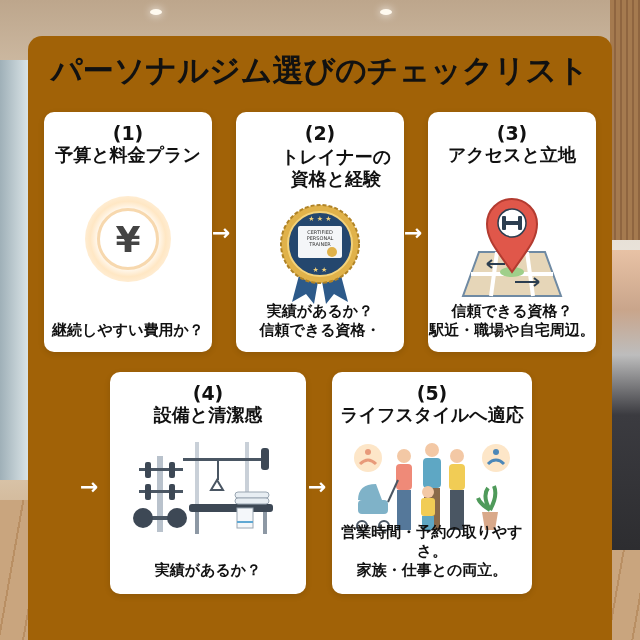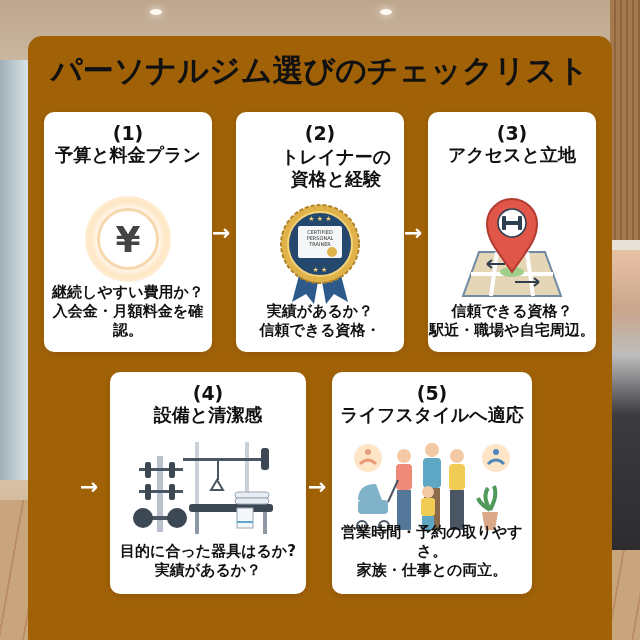--- a/index.html
+++ b/index.html
@@ -60,21 +60,20 @@
   <div class="card c1">
     <div class="num">(1)</div>
     <div class="ttl">予算と料金プラン</div>
     <div class="icon" style="top:84px;">
       <div style="width:86px;height:86px;border-radius:50%;background:radial-gradient(circle,#fff 45%,#ffe7c4 62%,#fff2e0 80%,#fff 100%);display:flex;align-items:center;justify-content:center;">
         <div style="width:56px;height:56px;border-radius:50%;border:3px solid #f7d8ae;background:#fff;display:flex;align-items:center;justify-content:center;font-size:36px;font-weight:bold;color:#444;">¥</div>
       </div>
     </div>
     <div class="desc">
       <div>継続しやすい費用か？</div>
-      <div>入会金・月額料金を確認。</div>
     </div>
   </div>
 
   <div class="arrow" style="left:184px;top:186px;">→</div>
 
   <div class="card c2">
     <div class="num">(2)</div>
     <div class="ttl" style="margin-top:2px;padding-left:32px;">
       <div>トレイナーの</div>
       <div>資格と経験</div>
@@ -153,21 +152,20 @@
         <rect x="56" y="62" width="84" height="8" rx="3" fill="#3d4855"></rect>
         <rect x="62" y="70" width="4" height="22" fill="#8d98a4"></rect>
         <rect x="130" y="70" width="4" height="22" fill="#8d98a4"></rect>
         <rect x="102" y="50" width="34" height="6" rx="3" fill="#e8eef3" stroke="#9aa6b2"></rect>
         <rect x="102" y="56" width="34" height="6" rx="3" fill="#e8eef3" stroke="#9aa6b2"></rect>
         <rect x="104" y="66" width="16" height="20" fill="#f4f7fa" stroke="#9aa6b2"></rect>
         <line x1="104" y1="80" x2="120" y2="80" stroke="#5fa8d3" stroke-width="2"></line>
       </svg>
     </div>
     <div class="desc">
-      <div>目的に合った器具はるか?</div>
       <div>実績があるか？</div>
     </div>
   </div>
 
   <div class="arrow" style="left:280px;top:440px;">→</div>
 
   <div class="card c5">
     <div class="num">(5)</div>
     <div class="ttl">ライフスタイルへ適応</div>
     <div class="icon" style="top:68px;">

